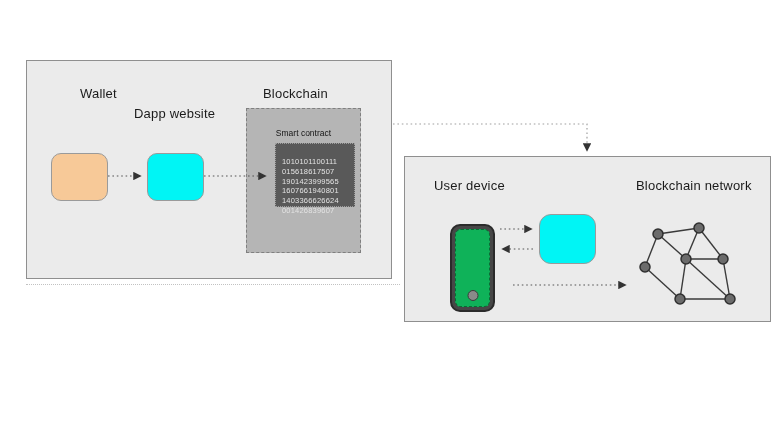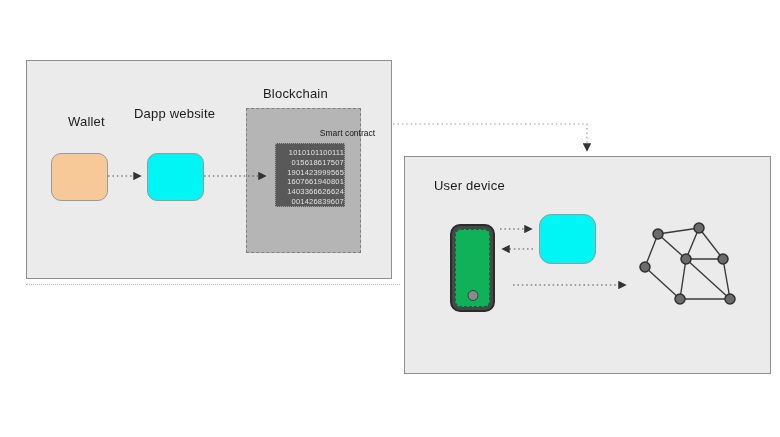--- a/index.html
+++ b/index.html
@@ -15,21 +15,21 @@
   .canvas{
     position:relative; width:780px; height:437px; overflow:hidden;
     background:var(--canvas-bg);
     font-family:"Liberation Sans", sans-serif; color:var(--label-color);
   }
   .panel{
     position:absolute; background:var(--panel-bg);
     border:1px solid var(--panel-border); box-sizing:border-box;
   }
   .panel-left{ left:26px; top:60px; width:366px; height:219px; }
-  .panel-right{ left:404px; top:156px; width:367px; height:218px; }
+  .panel-right{ left:404px; top:156px; width:367px; height:166px; }
   .panel-underline{
     position:absolute; left:26px; top:284px; width:374px; height:0;
     border-top:1px dotted #c2c2c2;
   }
   .lbl{
     position:absolute; font-size:13px; font-weight:500; letter-spacing:.2px;
     color:var(--label-color); white-space:nowrap;
   }
   .shape-box{
     position:absolute; width:57px; height:48px; border-radius:10px;
@@ -37,26 +37,26 @@
   }
   .wallet-box{ left:24px; top:92px; background:var(--wallet-fill); }
   .dapp-box{ left:120px; top:92px; background:var(--cyan-fill); }
   .blockchain-box{
     position:absolute; left:219px; top:47px; width:115px; height:145px;
     background:var(--blockchain-box-fill);
     border:1px dashed var(--blockchain-box-border); box-sizing:border-box;
   }
   .sc-title{
     position:absolute; left:0; top:19px; width:100%; text-align:center;
-    font-size:8.5px; font-weight:500; color:#151515;padding-left:44px;
+    font-size:8.5px; font-weight:500; color:#151515;
   }
   .code-box{
-    position:absolute; left:28px; top:34px; width:70px; height:64px;
+    position:absolute; left:28px; top:34px; width:80px; height:64px;
     background:var(--code-box-fill); border:1px dotted #9e9e9e;
-    box-sizing:border-box; padding:4px 0 0 6px;text-align:right;
+    box-sizing:border-box; padding:13px 0 0 6px;
   }
   .code-line{
     font-size:7.5px; line-height:9.8px; color:var(--code-text);
     letter-spacing:.2px; white-space:nowrap;
   }
   .phone{
     position:absolute; left:45px; top:67px; width:45px; height:88px;
     background:var(--phone-frame); border:2px solid #2b2b2b;
     border-radius:10px; box-sizing:border-box;
   }
@@ -85,21 +85,21 @@
   .connector.light{ stroke:#a0a0a0; }
   .edge{ stroke:var(--edge-stroke); stroke-width:1.4; }
   .node{ fill:var(--node-fill); stroke:var(--node-stroke); stroke-width:1.5; }
 </style>
 </head>
 <body>
 
 <div class="canvas">
 
   <div class="panel panel-left">
-    <div class="lbl" style="left:41px; top:25px;margin-top:28px;">Wallet</div>
+    <div class="lbl" style="left:53px; top:25px;">Wallet</div>
     <div class="lbl" style="left:107px; top:25px;margin-top:20px;">Dapp website</div>
     <div class="lbl" style="left:236px; top:25px;">Blockchain</div>
 
     <div class="shape-box wallet-box"></div>
     <div class="shape-box dapp-box"></div>
 
     <div class="blockchain-box">
       <div class="sc-title">Smart contract</div>
       <div class="code-box">
         <div class="code-line">1010101100111</div>
@@ -109,20 +109,21 @@
         <div class="code-line">1403366626624</div>
         <div class="code-line">001426839607</div>
       </div>
     </div>
   </div>
 
   <div class="panel-underline"></div>
 
   <div class="panel panel-right">
     <div class="lbl" style="left:29px; top:21px;">User device</div>
+    <div class="lbl" style="left:231px; top:21px;">Blockchain network</div>
 
     <div class="phone">
       <div class="phone-screen">
         <div class="home-btn"></div>
       </div>
     </div>
 
     <div class="signer-box"></div>
   </div>
 

